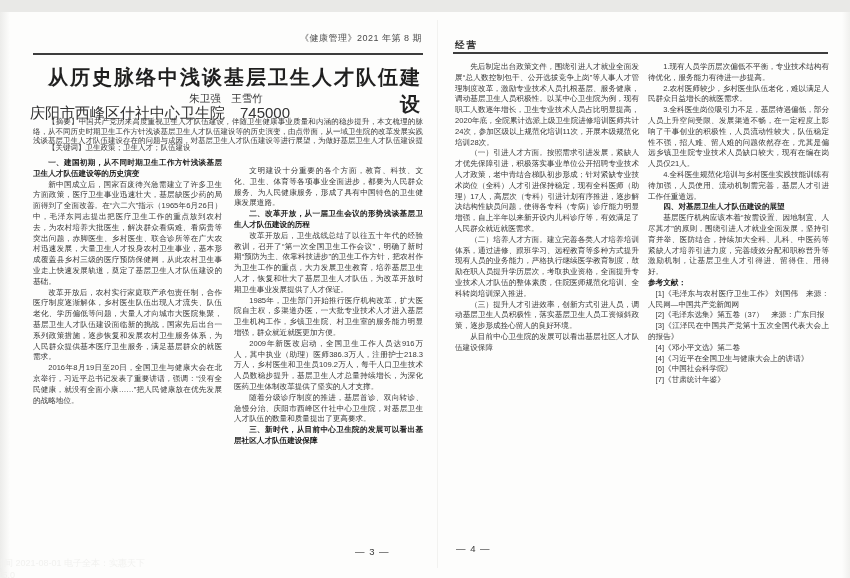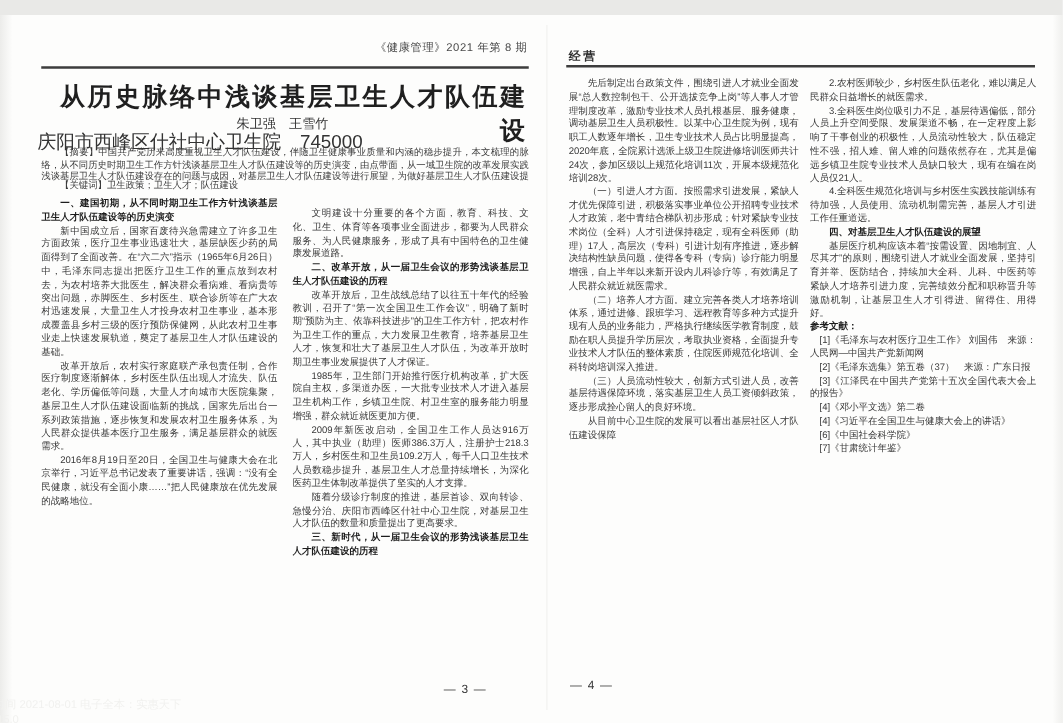--- a/index.html
+++ b/index.html
@@ -63,36 +63,37 @@
       <p class="para">改革开放后，农村实行家庭联产承包责任制，合作医疗制度逐渐解体，乡村医生队伍出现人才流失、队伍老化、学历偏低等问题，大量人才向城市大医院集聚，基层卫生人才队伍建设面临新的挑战，国家先后出台一系列政策措施，逐步恢复和发展农村卫生服务体系，为人民群众提供基本医疗卫生服务，满足基层群众的就医需求。</p>
       <p class="para">2016年8月19日至20日，全国卫生与健康大会在北京举行，习近平总书记发表了重要讲话，强调：“没有全民健康，就没有全面小康……”把人民健康放在优先发展的战略地位。</p>
     </div>
   <div class="abs col" style="left:234px;top:154px;width:189px;height:392px;">
       <p class="para">文明建设十分重要的各个方面，教育、科技、文化、卫生、体育等各项事业全面进步，都要为人民群众服务、为人民健康服务，形成了具有中国特色的卫生健康发展道路。</p>
       <p class="heading">二、改革开放，从一届卫生会议的形势浅谈基层卫生人才队伍建设的历程</p>
       <p class="para">改革开放后，卫生战线总结了以往五十年代的经验教训，召开了“第一次全国卫生工作会议”，明确了新时期“预防为主、依靠科技进步”的卫生工作方针，把农村作为卫生工作的重点，大力发展卫生教育，培养基层卫生人才，恢复和壮大了基层卫生人才队伍，为改革开放时期卫生事业发展提供了人才保证。</p>
       <p class="para">1985年，卫生部门开始推行医疗机构改革，扩大医院自主权，多渠道办医，一大批专业技术人才进入基层卫生机构工作，乡镇卫生院、村卫生室的服务能力明显增强，群众就近就医更加方便。</p>
       <p class="para">2009年新医改启动，全国卫生工作人员达916万人，其中执业（助理）医师386.3万人，注册护士218.3万人，乡村医生和卫生员109.2万人，每千人口卫生技术人员数稳步提升，基层卫生人才总量持续增长，为深化医药卫生体制改革提供了坚实的人才支撑。</p>
       <p class="para">随着分级诊疗制度的推进，基层首诊、双向转诊、急慢分治、庆阳市西峰区什社中心卫生院，对基层卫生人才队伍的数量和质量提出了更高要求。</p>
-      <p class="heading">三、新时代，从一届卫生会议的形势浅谈基层卫生人才队伍建设的历程</p>
+      <p class="heading">三、新时代，从目前中心卫生院的发展可以看出基层社区人才队伍建设保障</p>
     </div>
 
   <div class="abs pagenum" style="left:355px;top:534px;">— 3 —</div>
 
   <div class="abs section-label" style="left:455px;top:27px;">经营</div>
   <div class="abs rule" style="left:453px;top:40px;width:375px;height:1.5px;"></div>
 
   <div class="abs col" style="left:455px;top:50px;width:184px;height:468px;">
       <p class="para">先后制定出台政策文件，围绕引进人才就业全面发展“总人数控制包干、公开选拔竞争上岗”等人事人才管理制度改革，激励专业技术人员扎根基层、服务健康，调动基层卫生人员积极性。以某中心卫生院为例，现有职工人数逐年增长，卫生专业技术人员占比明显提高，2020年底，全院累计选派上级卫生院进修培训医师共计24次，参加区级以上规范化培训11次，开展本级规范化培训28次。</p>
       <p class="para">（一）引进人才方面。按照需求引进发展，紧缺人才优先保障引进，积极落实事业单位公开招聘专业技术人才政策，老中青结合梯队初步形成；针对紧缺专业技术岗位（全科）人才引进保持稳定，现有全科医师（助理）17人，高层次（专科）引进计划有序推进，逐步解决结构性缺员问题，使得各专科（专病）诊疗能力明显增强，自上半年以来新开设内儿科诊疗等，有效满足了人民群众就近就医需求。</p>
       <p class="para">（二）培养人才方面。建立完善各类人才培养培训体系，通过进修、跟班学习、远程教育等多种方式提升现有人员的业务能力，严格执行继续医学教育制度，鼓励在职人员提升学历层次，考取执业资格，全面提升专业技术人才队伍的整体素质，住院医师规范化培训、全科转岗培训深入推进。</p>
-      <p class="para">（三）人员流动性较大，创新方式引进人员，改善基层待遇保障环境，落实基层卫生人员工资倾斜政策，逐步形成拴心留人的良好环境。</p>
+      <p class="para">（三）提升人才引进效率，创新方式引进人员，调动基层卫生人员积极性，落实基层卫生人员工资倾斜政策，逐步形成拴心留人的良好环境。</p>
       <p class="para">从目前中心卫生院的发展可以看出基层社区人才队伍建设保障</p>
     </div>
   <div class="abs col" style="left:648px;top:50px;width:181px;height:460px;">
+      <p class="para">1.现有人员学历层次偏低不平衡，专业技术结构有待优化，服务能力有待进一步提高。</p>
       <p class="para">2.农村医师较少，乡村医生队伍老化，难以满足人民群众日益增长的就医需求。</p>
       <p class="para">3.全科医生岗位吸引力不足，基层待遇偏低，部分人员上升空间受限、发展渠道不畅，在一定程度上影响了干事创业的积极性，人员流动性较大，队伍稳定性不强，招人难、留人难的问题依然存在，尤其是偏远乡镇卫生院专业技术人员缺口较大，现有在编在岗人员仅21人。</p>
       <p class="para">4.全科医生规范化培训与乡村医生实践技能训练有待加强，人员使用、流动机制需完善，基层人才引进工作任重道远。</p>
       <p class="heading">四、对基层卫生人才队伍建设的展望</p>
       <p class="para">基层医疗机构应该本着“按需设置、因地制宜、人尽其才”的原则，围绕引进人才就业全面发展，坚持引育并举、医防结合，持续加大全科、儿科、中医药等紧缺人才培养引进力度，完善绩效分配和职称晋升等激励机制，让基层卫生人才引得进、留得住、用得好。</p>
       <p class="refhead">参考文献：</p>
       <p class="ref">[1]《毛泽东与农村医疗卫生工作》 刘国伟　来源：人民网—中国共产党新闻网</p>
       <p class="ref">[2]《毛泽东选集》第五卷（37）　来源：广东日报</p>
       <p class="ref">[3]《江泽民在中国共产党第十五次全国代表大会上的报告》</p>
       <p class="ref">[4]《邓小平文选》第二卷</p>

